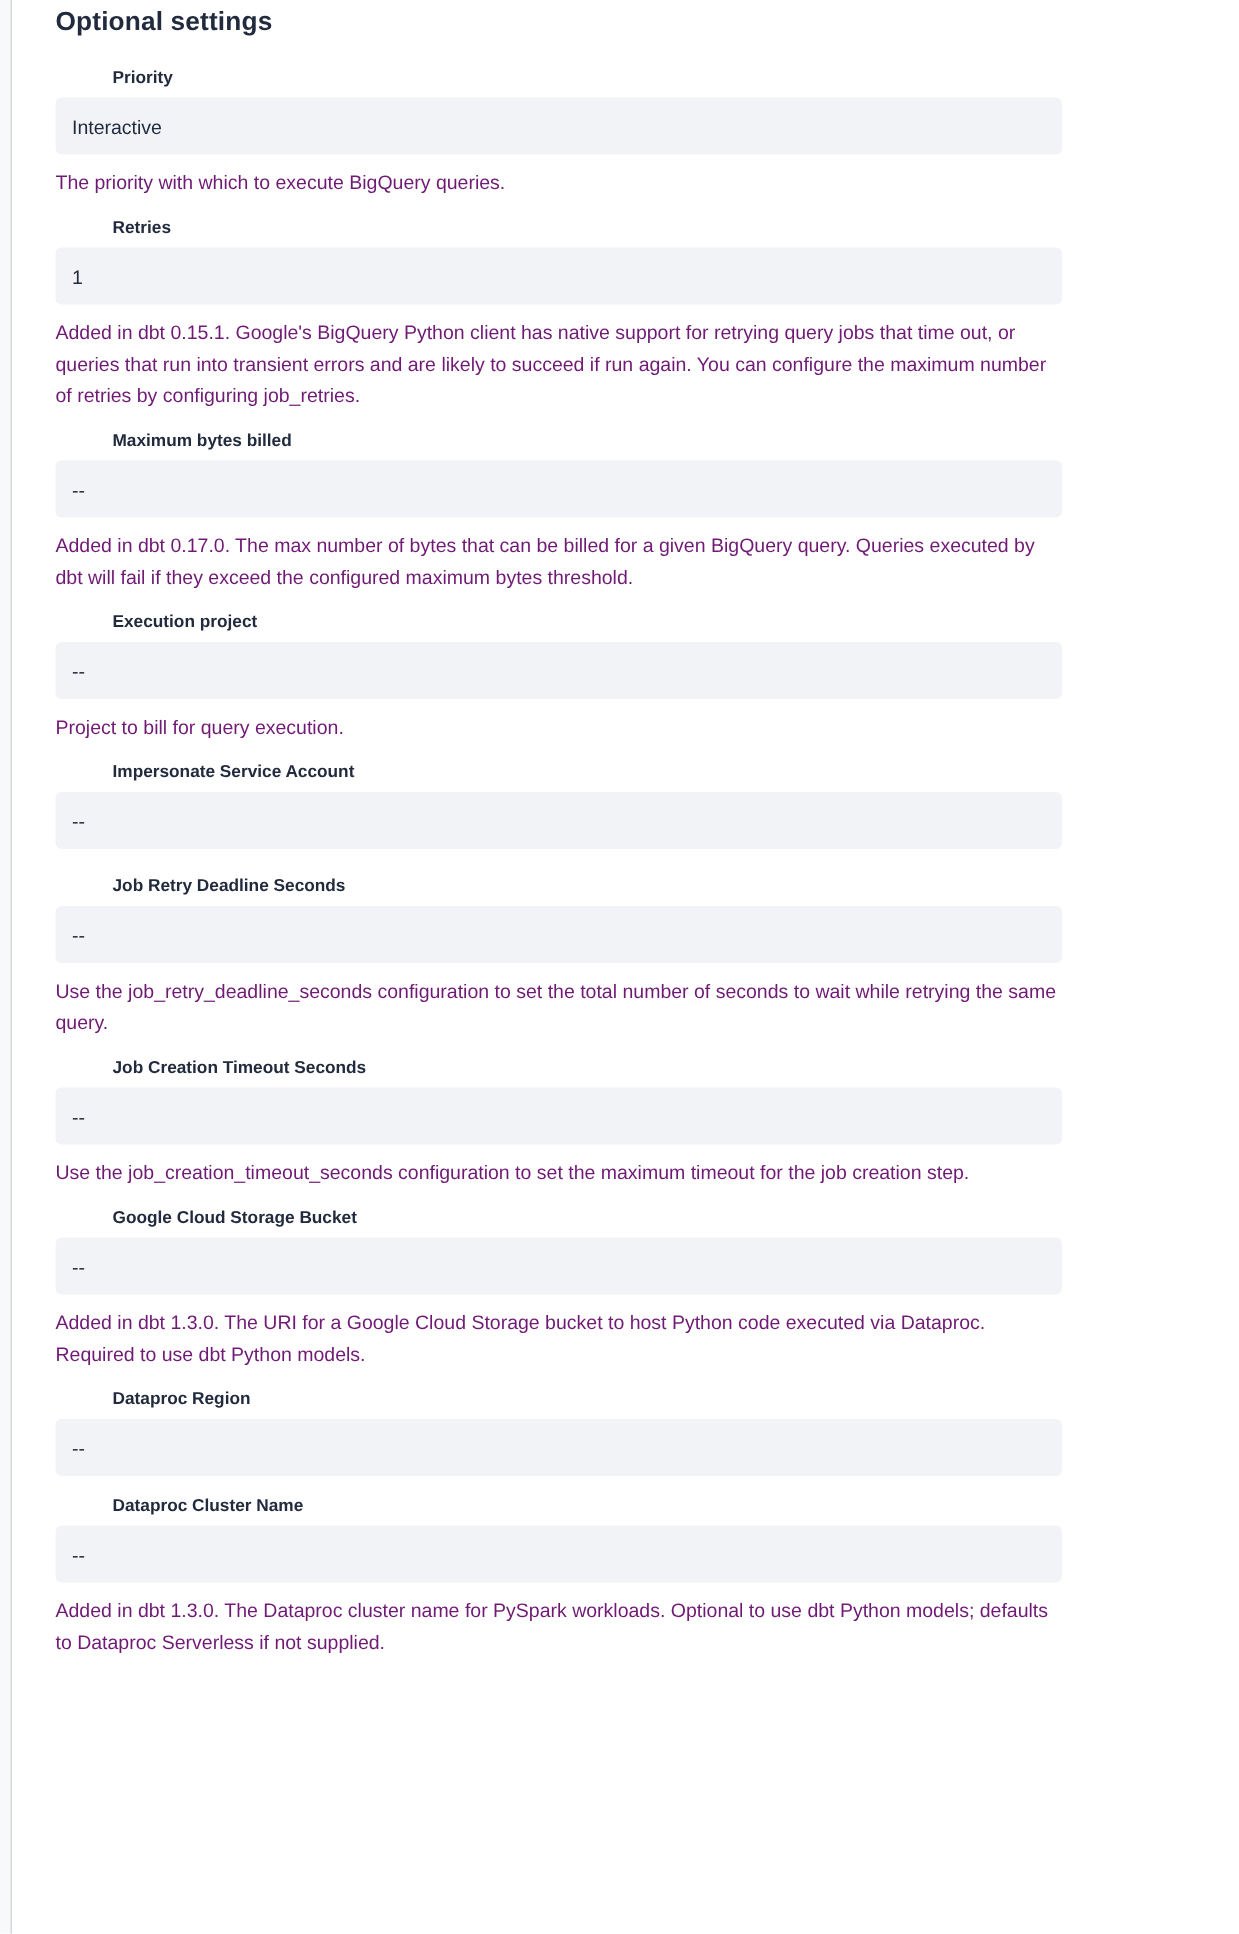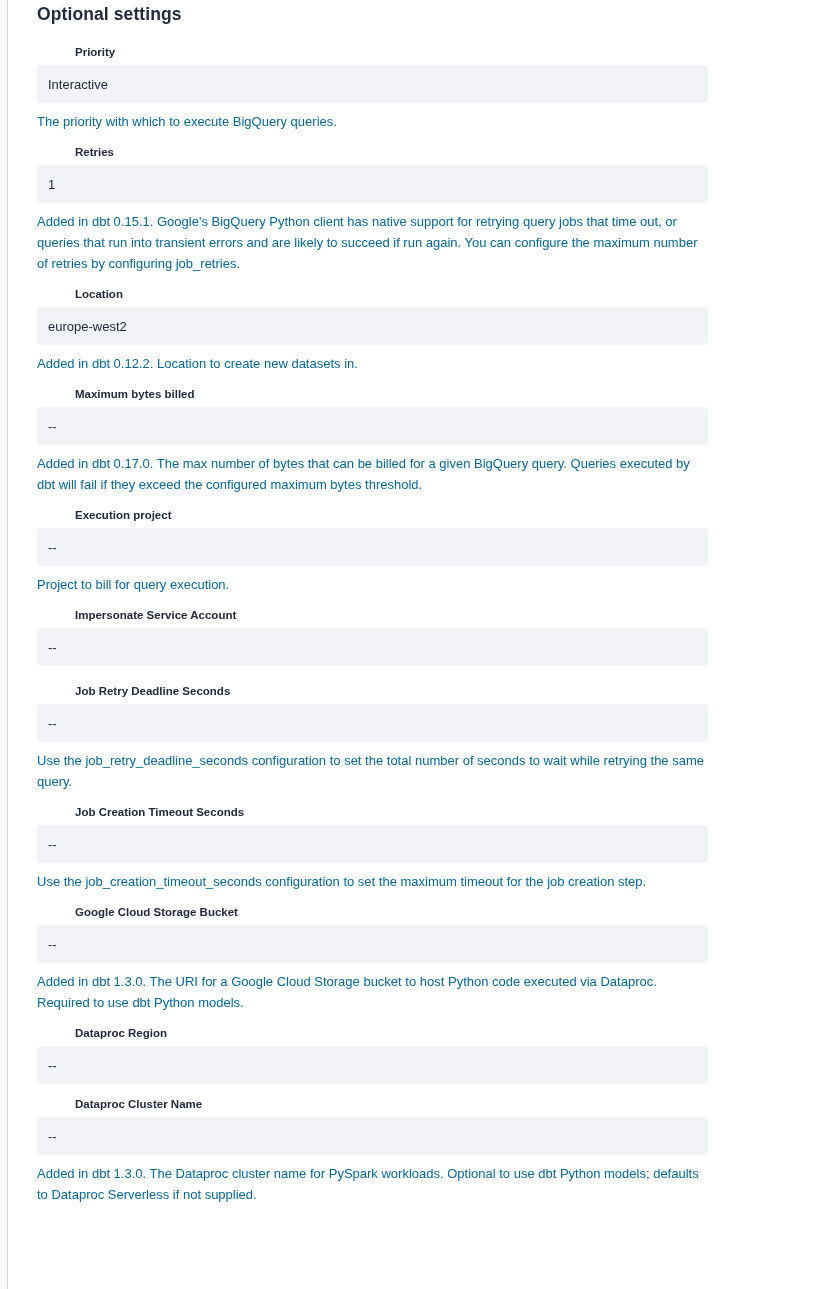--- a/index.html
+++ b/index.html
@@ -55,21 +55,21 @@
   .field-value {
     font-size: 13px;
     color: #222b3d;
     white-space: nowrap;
     overflow: hidden;
   }
   .field-help {
     margin-top: 8px;
     font-size: 13px;
     line-height: 21px;
-    color: #0369a1;
+    color: #701a75;
     max-width: 671px;
   }
 </style>
 </head>
 <body>
 
 <div class="left-strip"></div>
 
 <div class="content">
 
@@ -84,27 +84,20 @@
   </div>
 
   <div class="field-group">
     <label class="field-label">Retries</label>
     <div class="field-input">
       <span class="field-value">1</span>
     </div>
     <p class="field-help">Added in dbt 0.15.1. Google's BigQuery Python client has native support for retrying query jobs that time out, or queries that run into transient errors and are likely to succeed if run again. You can configure the maximum number of retries by configuring job_retries.</p>
   </div>
 
-  <div class="field-group">
-    <label class="field-label">Location</label>
-    <div class="field-input">
-      <span class="field-value">europe-west2</span>
-    </div>
-    <p class="field-help">Added in dbt 0.12.2. Location to create new datasets in.</p>
-  </div>
 
   <div class="field-group">
     <label class="field-label">Maximum bytes billed</label>
     <div class="field-input">
       <span class="field-value">--</span>
     </div>
     <p class="field-help">Added in dbt 0.17.0. The max number of bytes that can be billed for a given BigQuery query. Queries executed by dbt will fail if they exceed the configured maximum bytes threshold.</p>
   </div>
 
   <div class="field-group">

